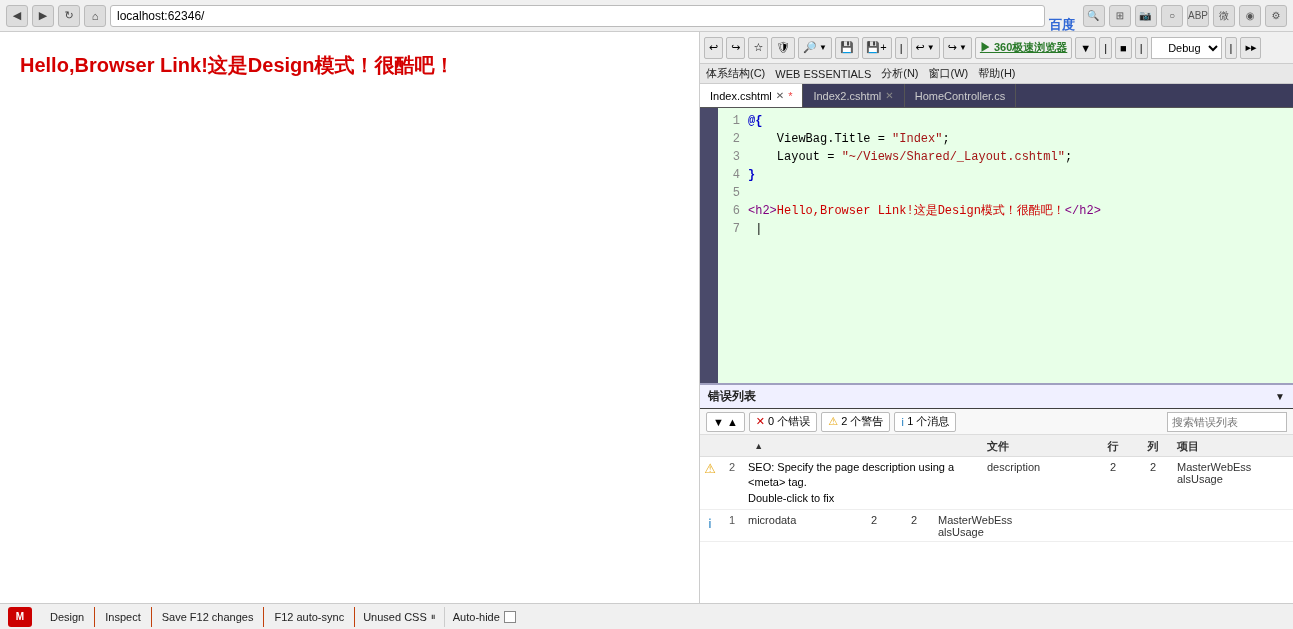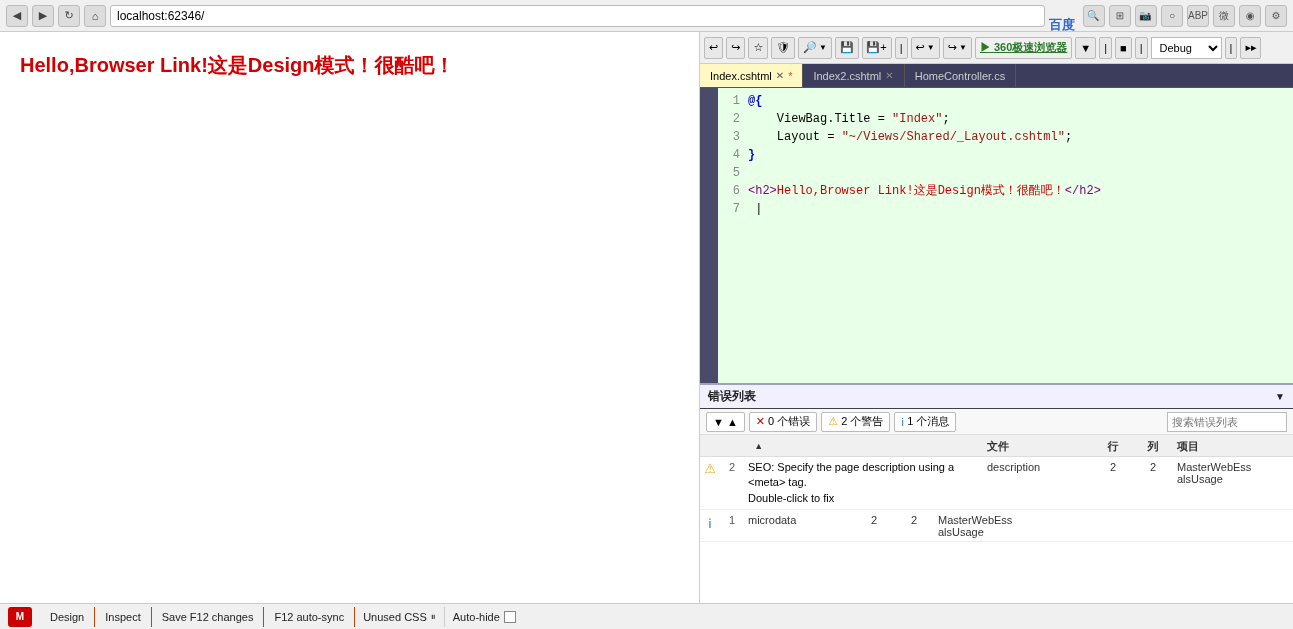--- a/index.html
+++ b/index.html
@@ -109,20 +109,21 @@
       font-weight: bold;
       text-decoration: underline;
     }
     .debug-select {
       height: 22px;
       border: 1px solid #bbb;
       background: #fff;
       padding: 0 4px;
       font-size: 11px;
       cursor: pointer;
+      text-align: right;
     }
 
     
     .ide-menubar {
       height: 20px;
       background: #e8e8e8;
       border-bottom: 1px solid #ccc;
       display: flex;
       align-items: center;
       padding: 0 6px;
@@ -147,21 +148,21 @@
       display: flex;
       align-items: center;
       padding: 0 10px;
       font-size: 11px;
       color: #ccc;
       cursor: pointer;
       gap: 4px;
       border-right: 1px solid #555;
     }
     .ide-tab.active {
-      background: #fef9c3;
+      background: #ffffff;
       color: #000;
     }
     .ide-tab .close-x {
       font-size: 10px;
       color: #888;
     }
     .ide-tab.active .close-x { color: #555; }
 
     
     .code-area-wrapper {
@@ -414,20 +415,27 @@
       <div class="ide-toolbar-btn">■</div>
       <div class="ide-toolbar-btn">|</div>
       <select class="debug-select">
         <option>Debug</option>
         <option>Release</option>
       </select>
       <div class="ide-toolbar-btn">|</div>
       <div class="ide-toolbar-btn">▸▸</div>
     </div>
 
+    <div class="ide-menubar">
+      <span class="menu-item">体系结构(C)</span>
+      <span class="menu-item">WEB ESSENTIALS</span>
+      <span class="menu-item">分析(N)</span>
+      <span class="menu-item">窗口(W)</span>
+      <span class="menu-item">帮助(H)</span>
+    </div>
 
     <div class="ide-tabs">
       <div class="ide-tab active">
         <span>Index.cshtml</span>
         <span class="close-x">✕</span>
         <span style="color:#e44;">*</span>
       </div>
       <div class="ide-tab">
         <span>Index2.cshtml</span>
         <span class="close-x">✕</span>

